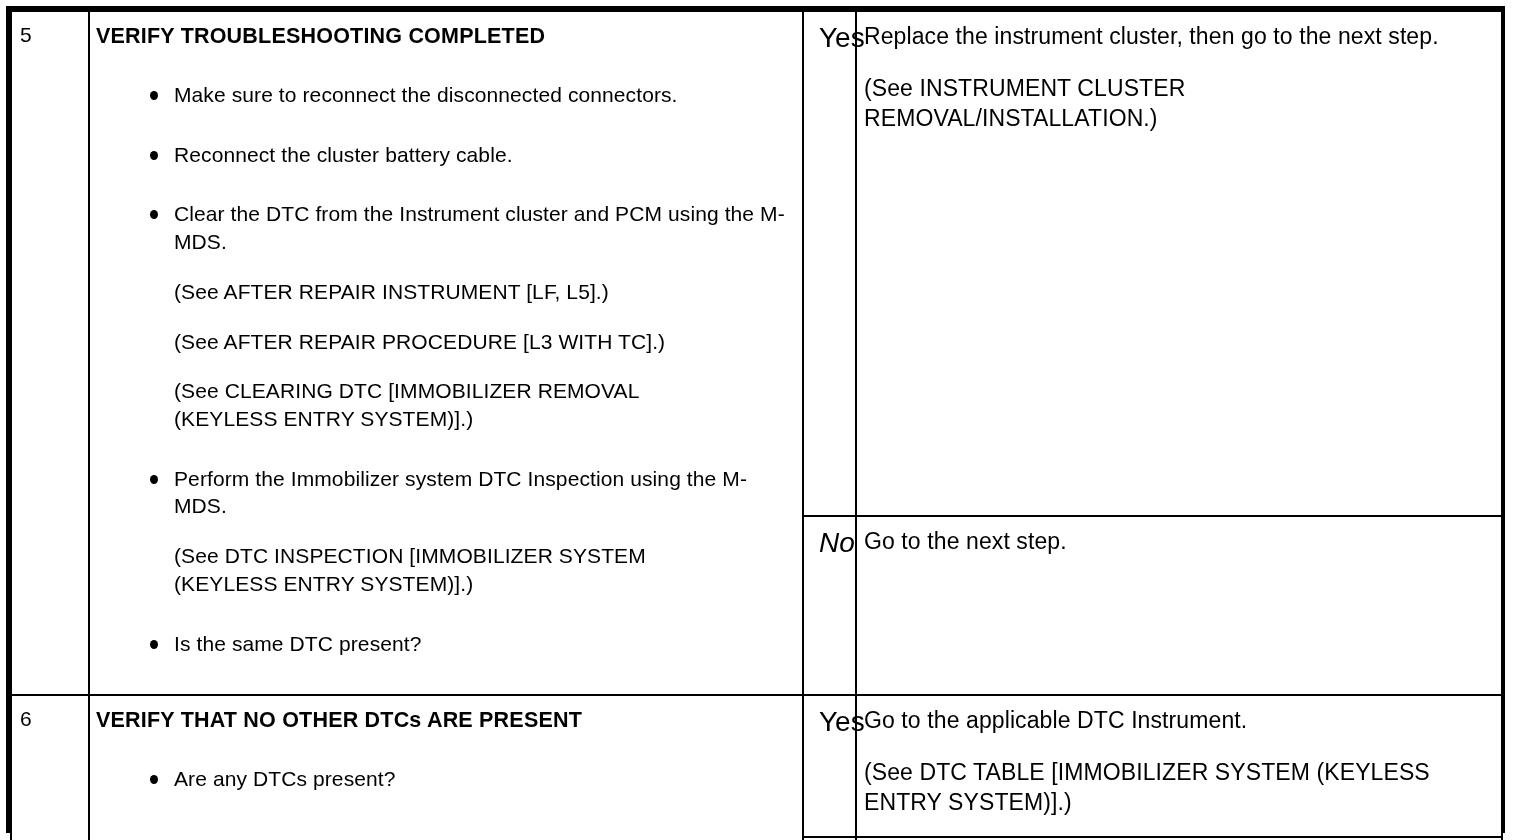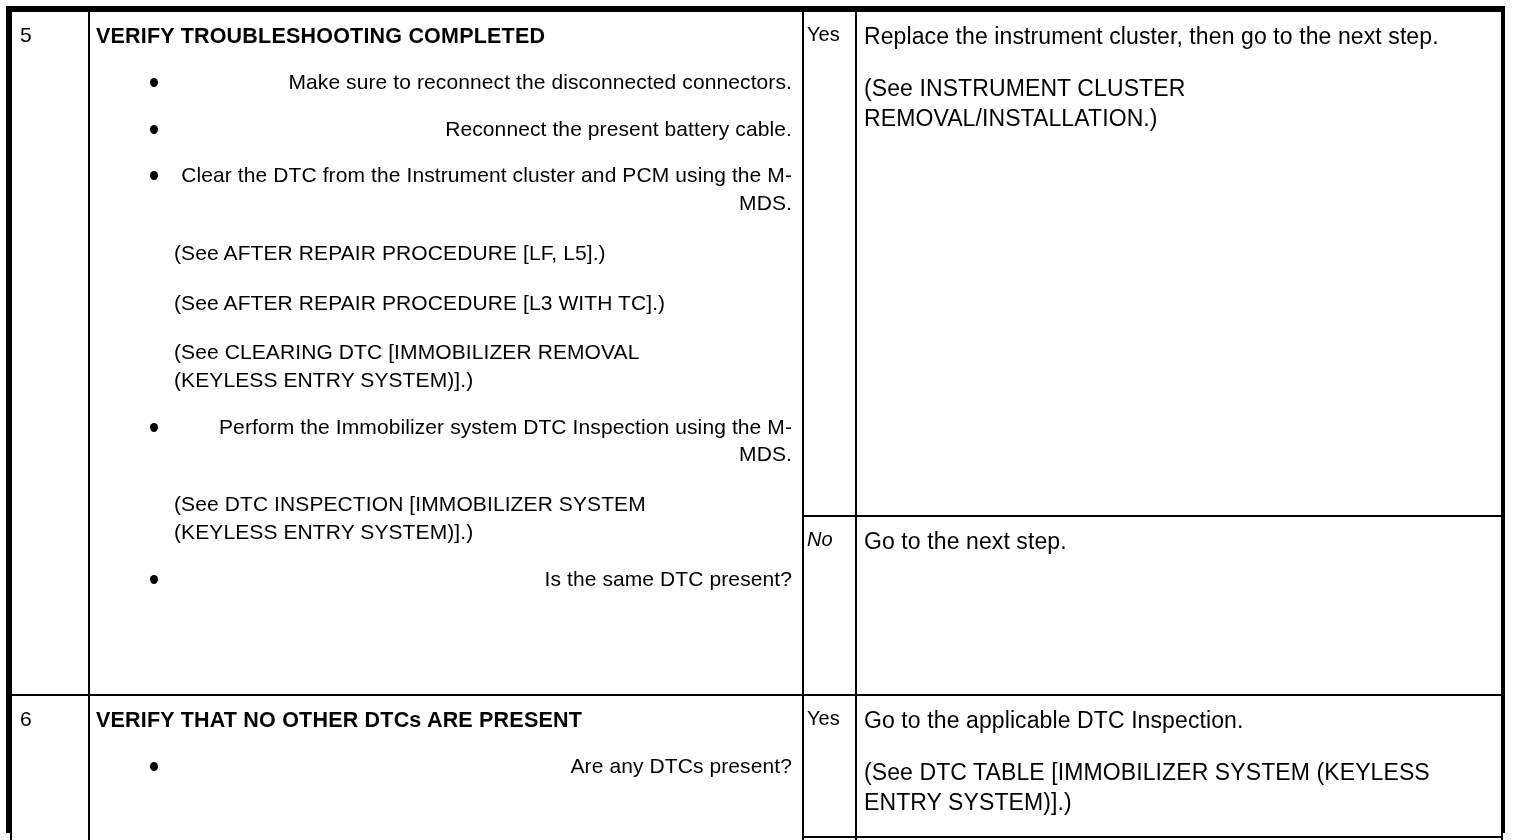--- a/index.html
+++ b/index.html
@@ -80,46 +80,45 @@
     margin: 0;
     padding: 0;
     list-style: none;
   }
 
   .bullet-row {
     position: relative;
     padding-left: 78px;
     font-size: 21px;
     line-height: 1.32;
-    margin-top: 19px;
+    margin-top: 32px;
     letter-spacing: 0.1px;
-    text-align: right;
   }
   .bullet-row .dot {
     position: absolute;
     left: 54px;
     top: 10px;
     width: 8px;
     height: 9px;
     background: #000000;
     border-radius: 50%;
   }
 
   .sub-note {
     padding-left: 78px;
     font-size: 21px;
     line-height: 1.32;
     margin-top: 22px;
     letter-spacing: 0.1px;
   }
 
   .yn-cell {
-    font-size: 20px;
+    font-size: 28px;
     line-height: 1;
-    padding: 12px 0 0 3px;
+    padding: 12px 0 0 15px;
     letter-spacing: 0px;
   }
 
   .action-cell {
     font-size: 23px;
     line-height: 1.3;
     padding: 10px 8px 10px 7px;
     letter-spacing: 0.1px;
   }
   .action-line { margin: 0; }
@@ -147,29 +146,29 @@
 
             <div class="bullets">
 
               <div class="bullet-row">
                 <span class="dot"></span>
                 <span>Make sure to reconnect the disconnected connectors.</span>
               </div>
 
               <div class="bullet-row">
                 <span class="dot"></span>
-                <span>Reconnect the present battery cable.</span>
+                <span>Reconnect the cluster battery cable.</span>
               </div>
 
               <div class="bullet-row">
                 <span class="dot"></span>
                 <span>Clear the DTC from the Instrument cluster and PCM using the M-MDS.</span>
               </div>
 
-              <div class="sub-note">(See AFTER REPAIR PROCEDURE [LF, L5].)</div>
+              <div class="sub-note">(See AFTER REPAIR INSTRUMENT [LF, L5].)</div>
               <div class="sub-note">(See AFTER REPAIR PROCEDURE [L3 WITH TC].)</div>
               <div class="sub-note">
                 <span>(See CLEARING DTC [IMMOBILIZER REMOVAL</span><br>
                 <span>(KEYLESS ENTRY SYSTEM)].)</span>
               </div>
 
               <div class="bullet-row">
                 <span class="dot"></span>
                 <span>Perform the Immobilizer system DTC Inspection using the M-MDS.</span>
               </div>
@@ -215,21 +214,21 @@
               <div class="bullet-row">
                 <span class="dot"></span>
                 <span>Are any DTCs present?</span>
               </div>
             </div>
           </td>
 
           <td class="yn-cell" style="height:128px;">Yes</td>
 
           <td class="action-cell">
-            <div class="action-line">Go to the applicable DTC Inspection.</div>
+            <div class="action-line">Go to the applicable DTC Instrument.</div>
             <div class="action-line gap">
               <span>(See DTC TABLE [IMMOBILIZER SYSTEM (KEYLESS</span><br>
               <span>ENTRY SYSTEM)].)</span>
             </div>
           </td>
         </tr>
 
         <tr>
           <td class="yn-cell" style="height:40px;">No</td>
           <td class="action-cell">

